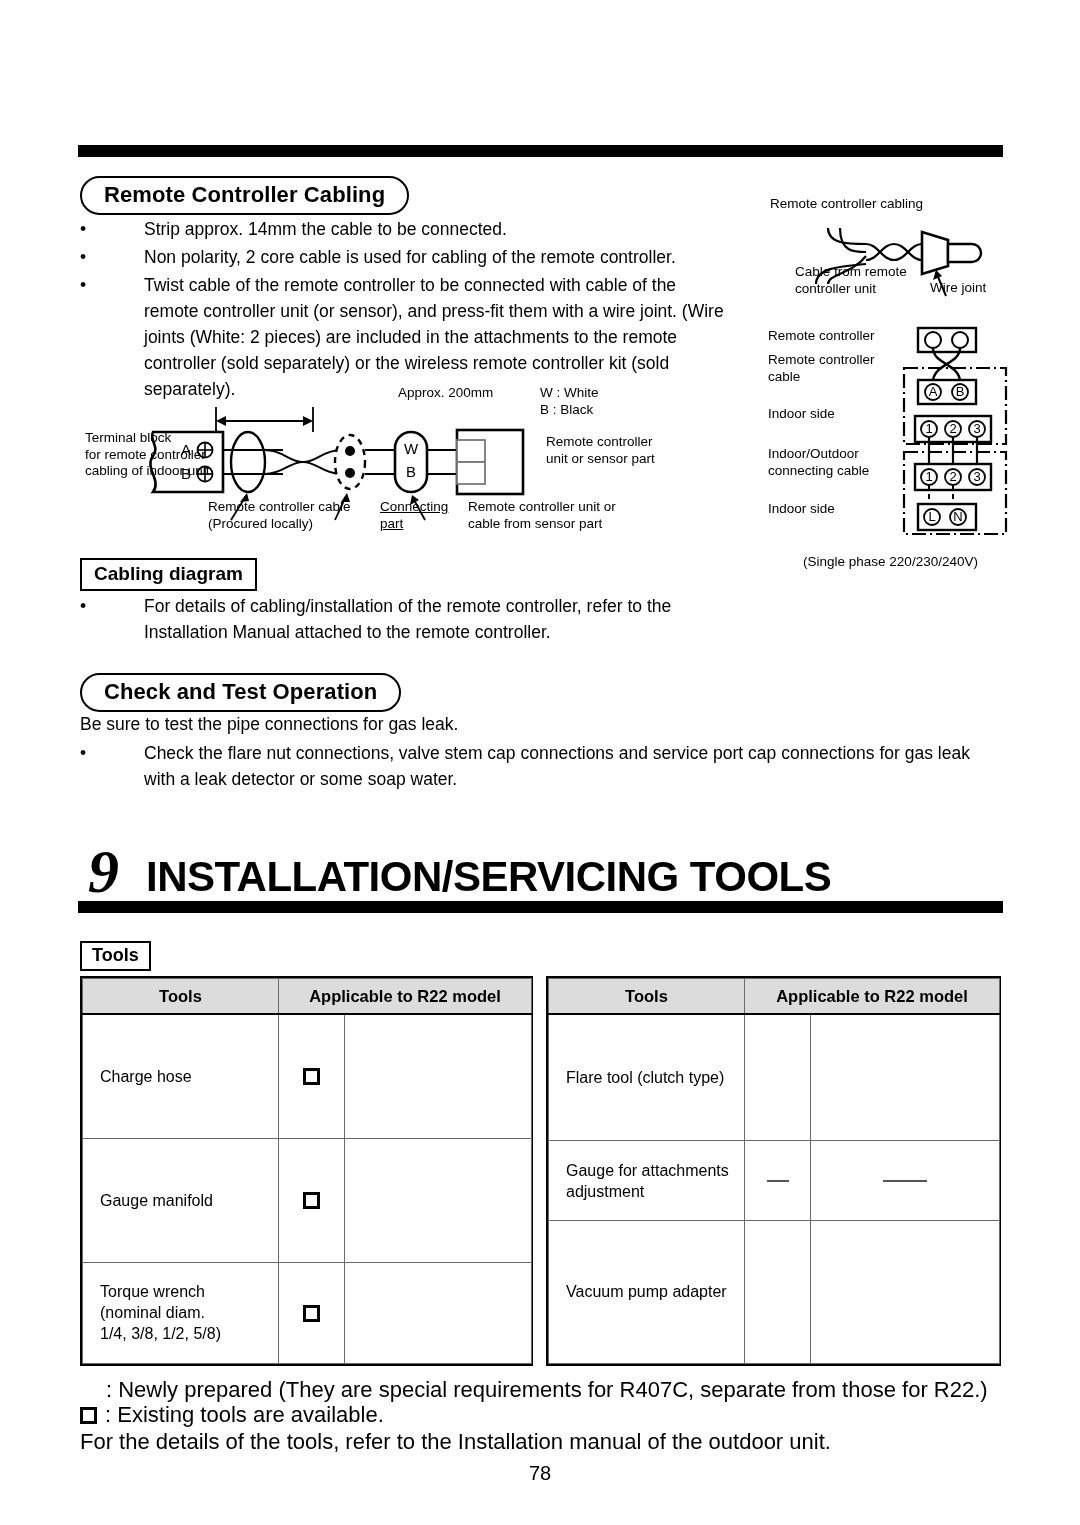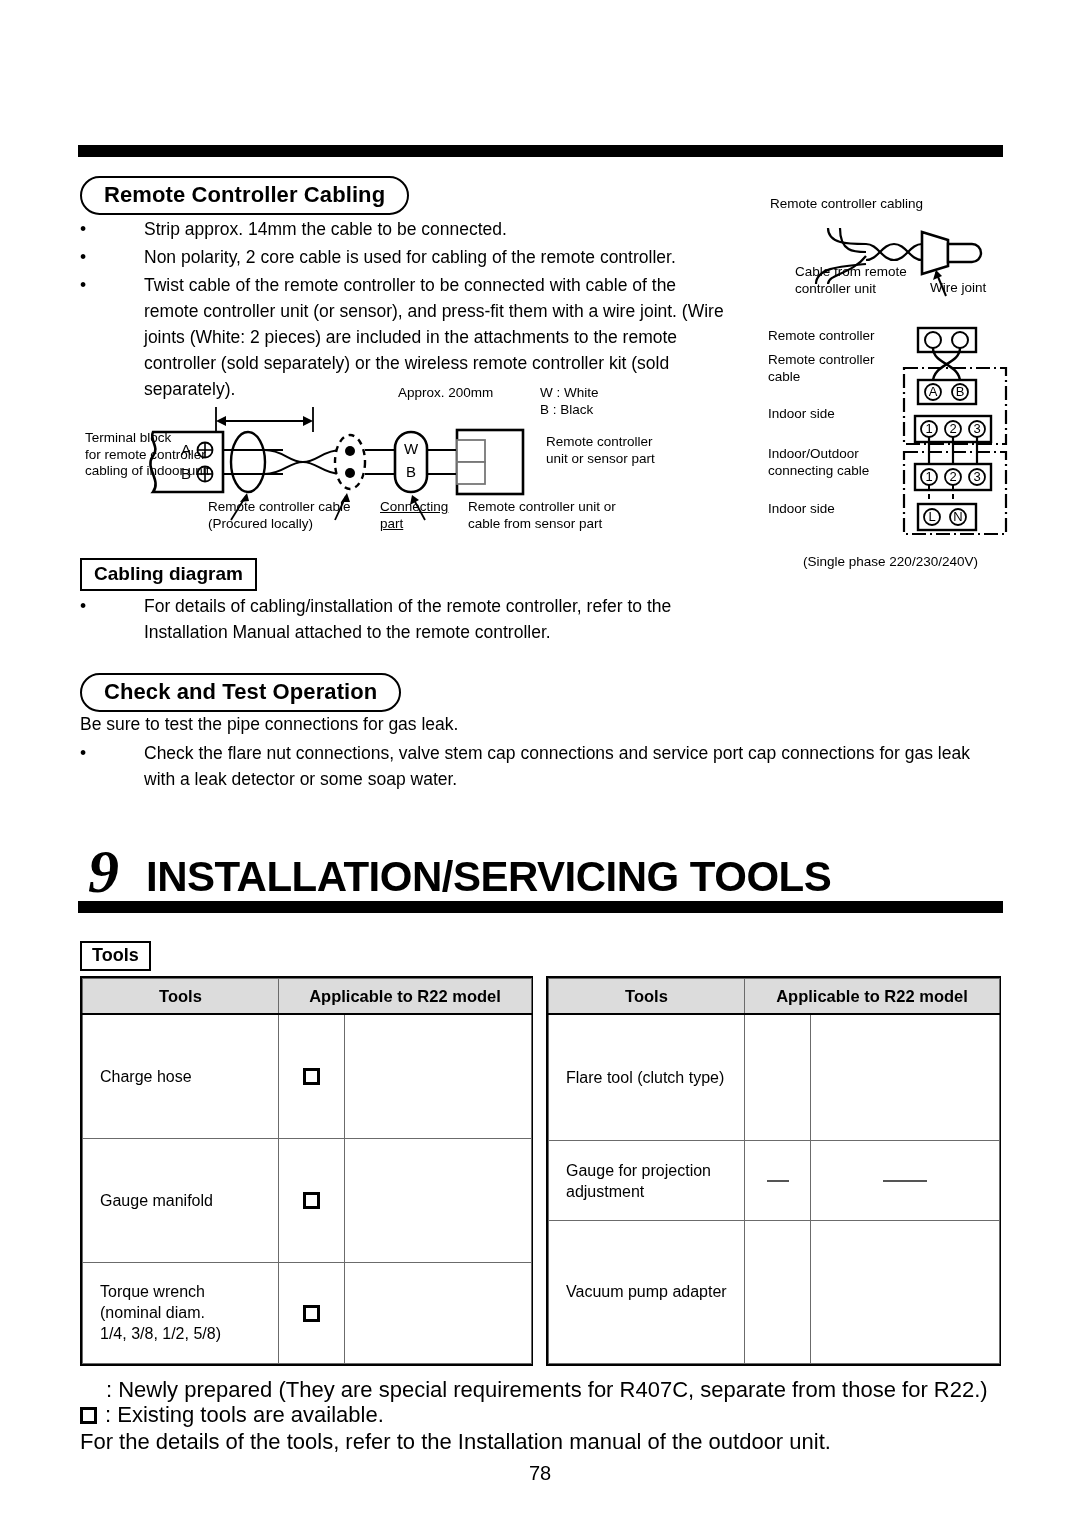--- a/index.html
+++ b/index.html
@@ -436,21 +436,21 @@
           <th colspan="2">Applicable to R22 model</th>
         </tr>
       </thead>
       <tbody>
         <tr style="height:93px;padding-left:8px;">
           <td class="tname">Flare tool (clutch type)</td>
           <td class="tmark"></td>
           <td class="tmark"></td>
         </tr>
         <tr style="height:58px;">
-          <td class="tname" style="white-space:pre-line;">Gauge for projection
+          <td class="tname" style="white-space:pre-line;">Gauge for attachments
 adjustment</td>
           <td class="tmark"><span class="dash-s"></span></td>
           <td class="tmark"><span class="dash-l"></span></td>
         </tr>
         <tr style="height:105px;">
           <td class="tname">Vacuum pump adapter</td>
           <td class="tmark"></td>
           <td class="tmark"></td>
         </tr>
       </tbody>

